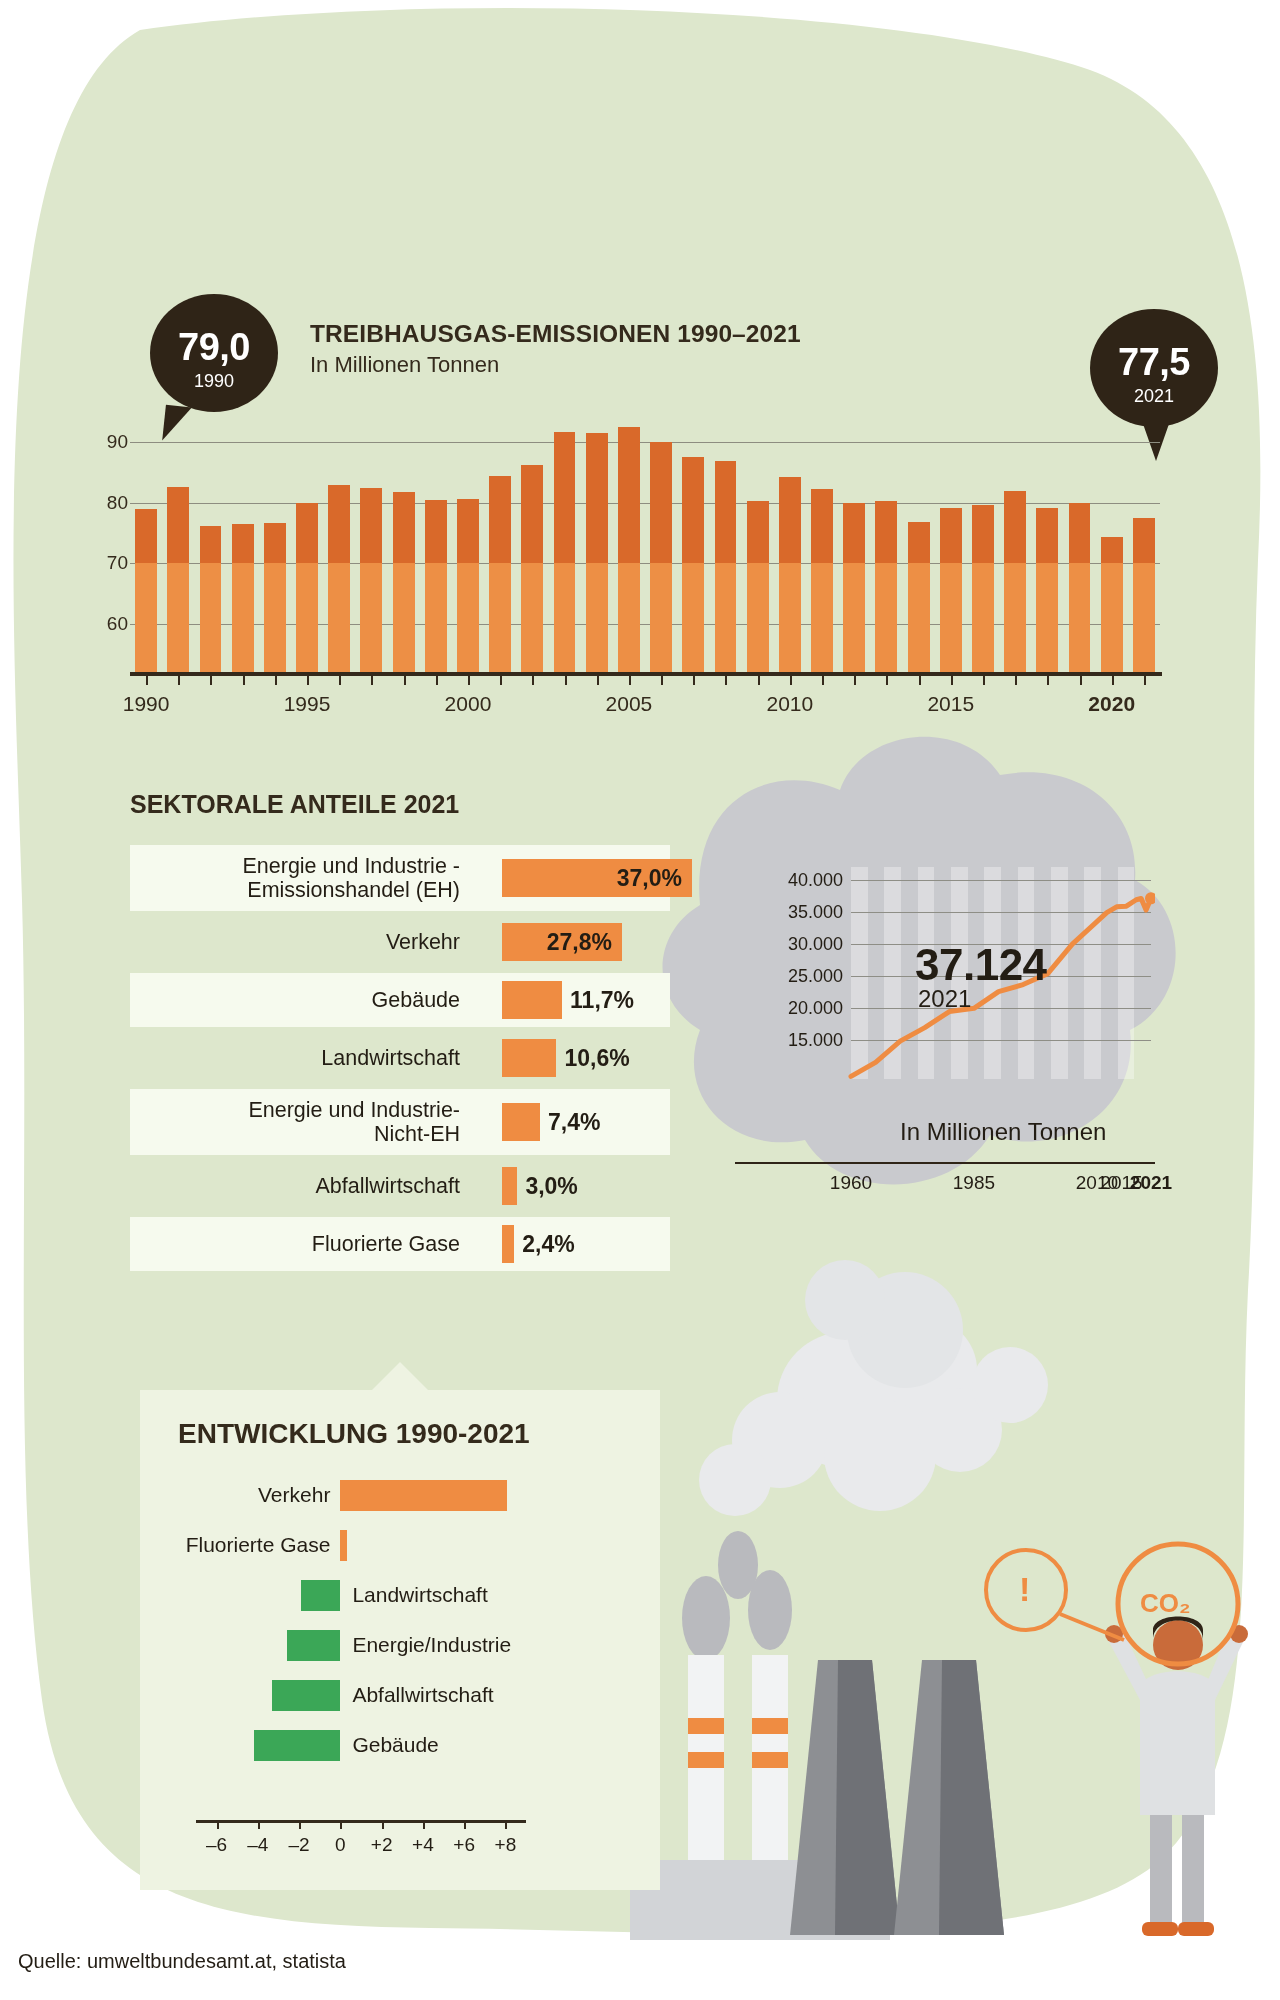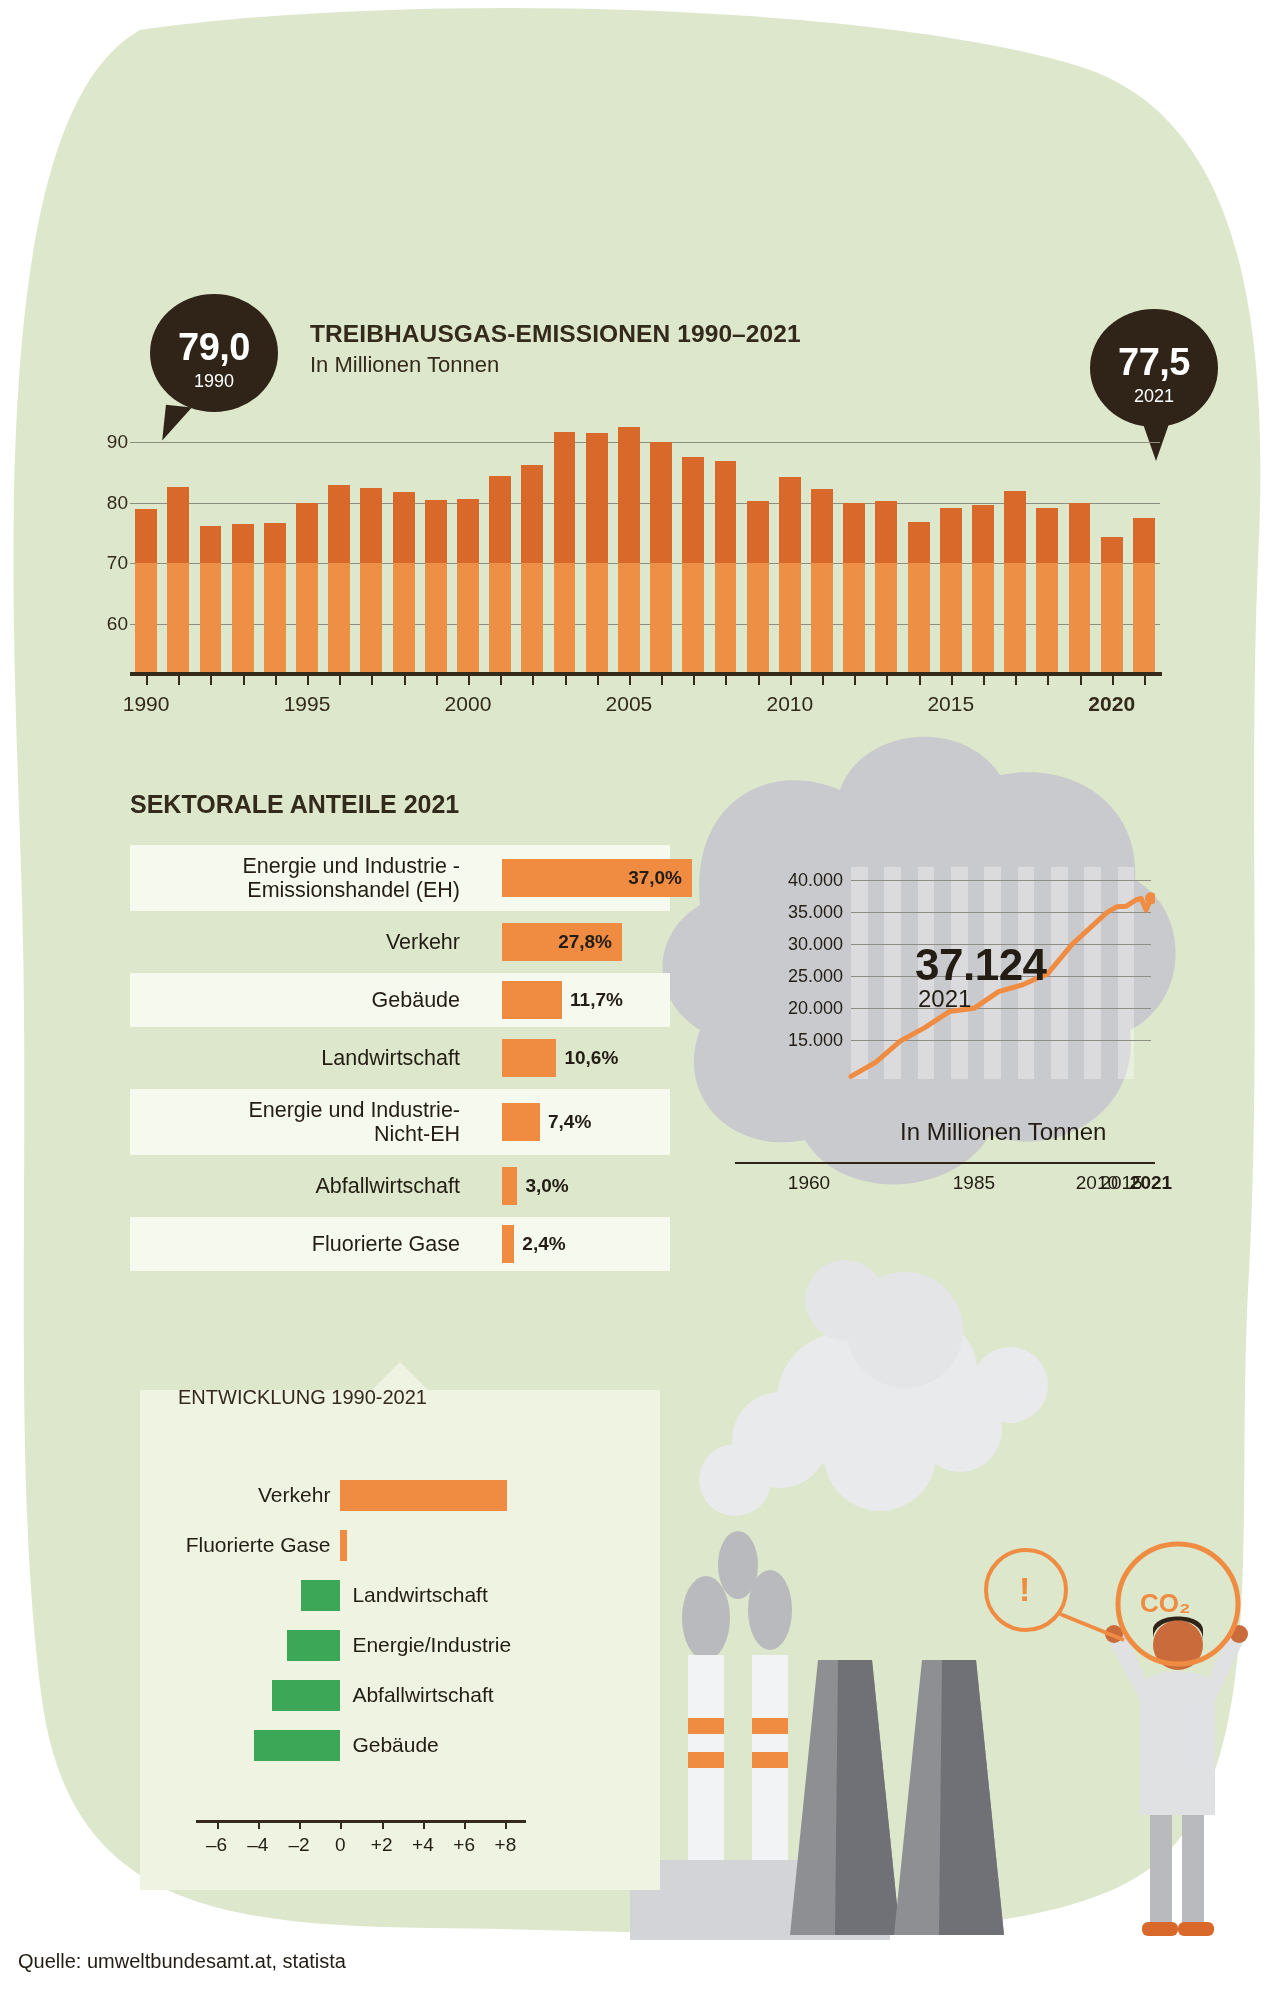--- a/index.html
+++ b/index.html
@@ -73,35 +73,35 @@
   .sek-row{position:relative;display:flex;align-items:center;height:54px;margin-bottom:4px;gap:28px;}
   .sek-row.tall{height:66px;}
   .sek-row.odd{background:#f6faee;}
   .sek-row.even{background:transparent;}
   .sek-label{
     flex:0 0 330px;text-align:right;padding-right:14px;
     font-size:21.5px;color:#231d14;line-height:1.12;
   }
   .sek-bar{height:38px;background:#ef8c42;position:relative;flex:0 0 auto;}
   .sek-val{
-    font-size:19px;font-weight:bold;color:#231d14;margin-left:8px;white-space:nowrap;
+    font-size:23px;font-weight:bold;color:#231d14;margin-left:8px;white-space:nowrap;
   }
   .sek-val.inside{position:absolute;right:10px;top:50%;transform:translateY(-50%);margin:0;}
 
   
   #entPanel{
     position:absolute;left:140px;top:1390px;width:520px;height:500px;
     background:#eef3e2;
   }
   #entArrow{
     position:absolute;left:370px;top:1362px;width:0;height:0;
     border-left:30px solid transparent;border-right:30px solid transparent;
     border-bottom:30px solid #eef3e2;
   }
-  #entTitle{position:absolute;left:178px;top:1386px;font-size:20px;font-weight:normal;color:#342a1c;}
+  #entTitle{position:absolute;left:178px;top:1418px;font-size:28px;font-weight:bold;color:#342a1c;}
   #entChart{position:absolute;left:140px;top:1470px;width:520px;height:420px;}
   .ent-lab{position:absolute;font-size:21px;color:#231d14;white-space:nowrap;top:50%;transform:translateY(-50%);}
   .ent-bar{position:absolute;height:31px;}
   .ent-axis{position:absolute;left:196px;top:1820px;width:330px;height:3px;background:#342a1c;}
   .ent-tick{position:absolute;top:1820px;width:2px;height:9px;background:#342a1c;}
   .ent-xlab{position:absolute;top:1834px;font-size:19px;color:#231d14;transform:translateX(-50%);}
 
   
   #co2Chart{position:absolute;left:735px;top:855px;width:420px;height:240px;}
   .co2-grid{position:absolute;left:116px;width:300px;height:1px;background:#8e8e86;}
@@ -488,18 +488,18 @@
     <div class="ent-tick" style="left: 340.375px;"></div>
     <div class="ent-xlab" style="left: 340.375px;">0</div>
     <div class="ent-tick" style="left: 381.625px;"></div>
     <div class="ent-xlab" style="left: 381.625px;">+2</div>
     <div class="ent-tick" style="left: 422.875px;"></div>
     <div class="ent-xlab" style="left: 422.875px;">+4</div>
     <div class="ent-tick" style="left: 464.125px;"></div>
     <div class="ent-xlab" style="left: 464.125px;">+6</div>
     <div class="ent-tick" style="left: 505.375px;"></div>
     <div class="ent-xlab" style="left: 505.375px;">+8</div>
-    <div class="co2-xlab" style="left: 809px; text-align: right;">1960</div>
+    <div class="co2-xlab" style="left: 851px; text-align: right;">1960</div>
     <div class="co2-xlab" style="left: 973.951px;">1985</div>
     <div class="co2-xlab" style="left: 1096.9px;">2010</div>
     <div class="co2-xlab" style="left: 1121.49px;">2015</div>
     <div class="co2-xlab bold" style="left: 1151px;">2021</div>
   </div>
 
 </body></html>

